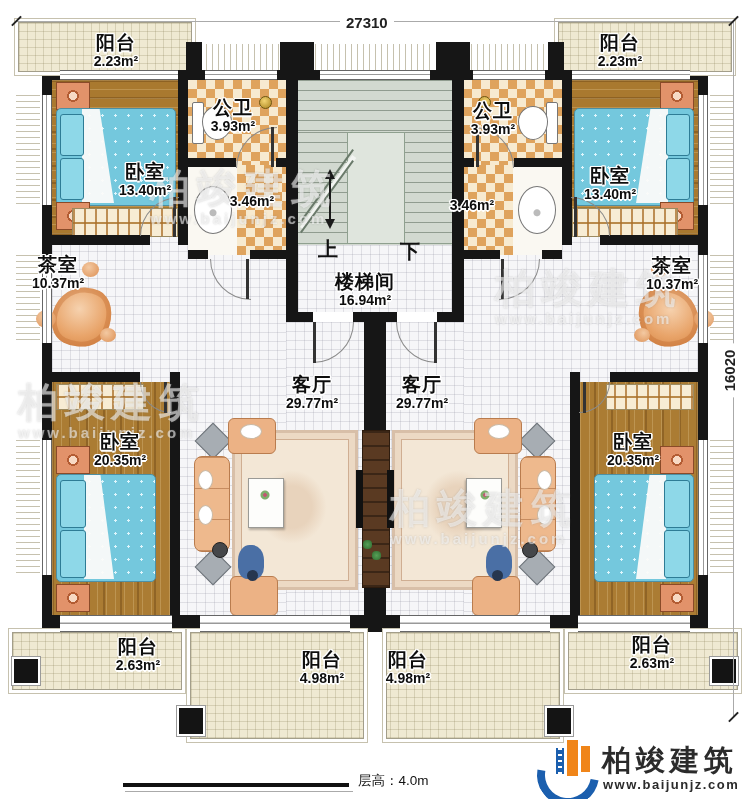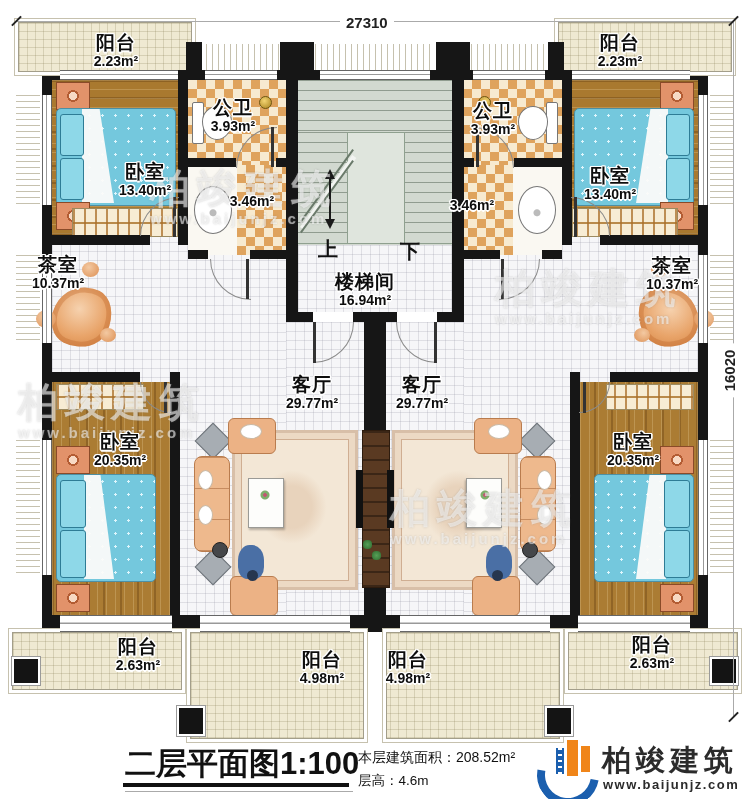--- a/index.html
+++ b/index.html
@@ -429,27 +429,23 @@
   <div class="ud" style="left:410px;top:238px;">下</div>
 
   <div class="dimline" style="left:16px;top:21px;width:718px;height:1px;"></div>
   <div class="dimline" style="left:733px;top:21px;width:1px;height:696px;"></div>
   <div class="tick" style="left:10px;top:20px;"></div>
   <div class="tick" style="left:727px;top:20px;"></div>
   <div class="tick" style="left:727px;top:716px;"></div>
   <div class="dimtext" style="left:340px;top:14px;">27310</div>
   <div class="dimtext" style="left:703px;top:362px;transform:rotate(-90deg);">16020</div>
 
-  <div class="ftitle">
-    <span>二层平面图</span><span>1:100</span>
-  </div>
   <div class="uline1"></div>
   <div class="uline2"></div>
-  <div class="finfo" style="top:749px;font-size:14px;">本层建筑面积：208.52m²</div>
-  <div class="finfo" style="top:772px;font-size:13.5px;">层高：4.6m</div>
+  <div class="finfo" style="top:772px;font-size:13.5px;">层高：4.0m</div>
 
   <div class="abs" style="left:536px;top:736px;width:62px;height:60px;">
     <div class="bg-sw" style="left:1px;top:8px;"></div>
     <div class="bg-bar" style="left:20px;top:12px;width:8px;height:26px;background:#1b5fae;background-image:repeating-linear-gradient(180deg,#fff 0 2px,transparent 2px 6px);background-size:4px 100%;background-repeat:repeat-y;background-position:2px 0;"></div>
     <div class="bg-bar" style="left:31px;top:4px;width:11px;height:36px;background:#f08519;"></div>
     <div class="bg-bar" style="left:45px;top:10px;width:9px;height:26px;background:#f08519;"></div>
   </div>
   <div class="brand-name">柏竣建筑</div>
   <div class="brand-site">www.baijunjz.com</div>
 

